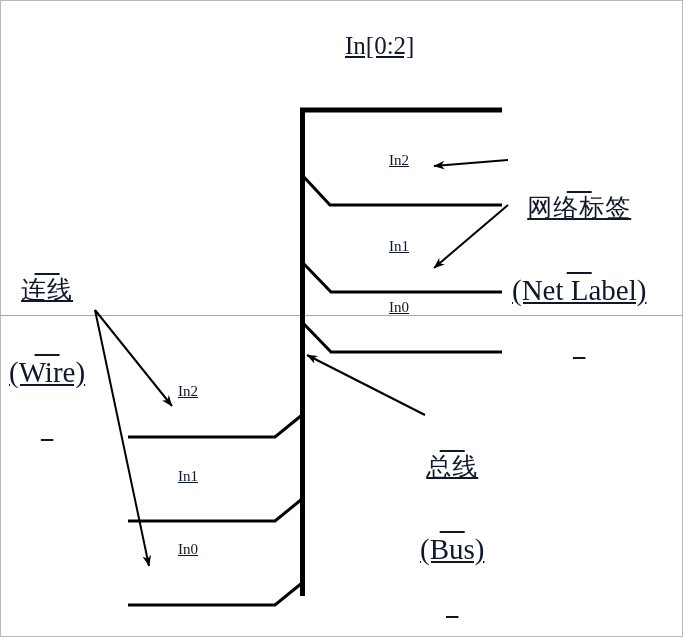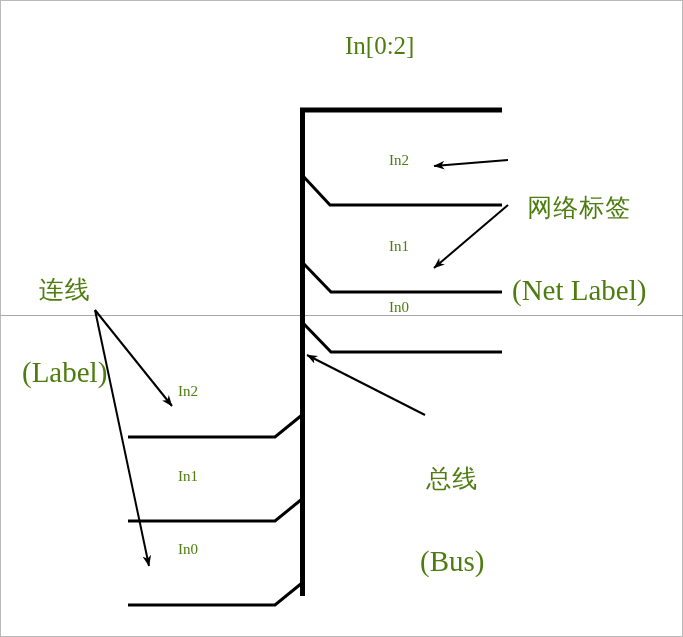--- a/index.html
+++ b/index.html
@@ -20,23 +20,24 @@
   #diagram-svg {
     position: absolute;
     left: 0;
     top: 0;
     width: 683px;
     height: 637px;
   }
   .lbl {
     position: absolute;
     white-space: pre;
-    color: #4d7c0f;
+    color: #0f172a;
     font-family: "Liberation Serif", "DejaVu Serif", serif;
     line-height: 1.08;
+    text-decoration: underline;
   }
   .title-lbl {
     font-size: 25px;
     left: 345px;
     top: 32px;
   }
   .sig-lbl {
     font-size: 15px;
   }
   .anno-lbl {
@@ -107,28 +108,28 @@
   <div class="lbl title-lbl">In[0:2]</div>
 
   <div class="lbl sig-lbl" style="left:389px; top:152px;">In2</div>
   <div class="lbl sig-lbl" style="left:389px; top:238px;">In1</div>
   <div class="lbl sig-lbl" style="left:389px; top:299px;">In0</div>
 
   <div class="lbl sig-lbl" style="left:178px; top:383px;">In2</div>
   <div class="lbl sig-lbl" style="left:178px; top:468px;">In1</div>
   <div class="lbl sig-lbl" style="left:178px; top:541px;">In0</div>
 
-  <div class="lbl anno-lbl" style="left:22px; top:222px;">
+  <div class="lbl anno-lbl" style="left:9px; top:222px;">
     <span class="cn">连线</span>
-    <span class="en">(Label)</span>
+    <span class="en">(Wire)</span>
   </div>
 
   <div class="lbl anno-lbl" style="left:512px; top:140px;">
     <span class="cn">网络标签</span>
     <span class="en">(Net Label)</span>
   </div>
 
-  <div class="lbl anno-lbl" style="left:420px; top:411px;">
+  <div class="lbl anno-lbl" style="left:420px; top:399px;">
     <span class="cn">总线</span>
     <span class="en">(Bus)</span>
   </div>
 
 </div>
 
 </body></html>

